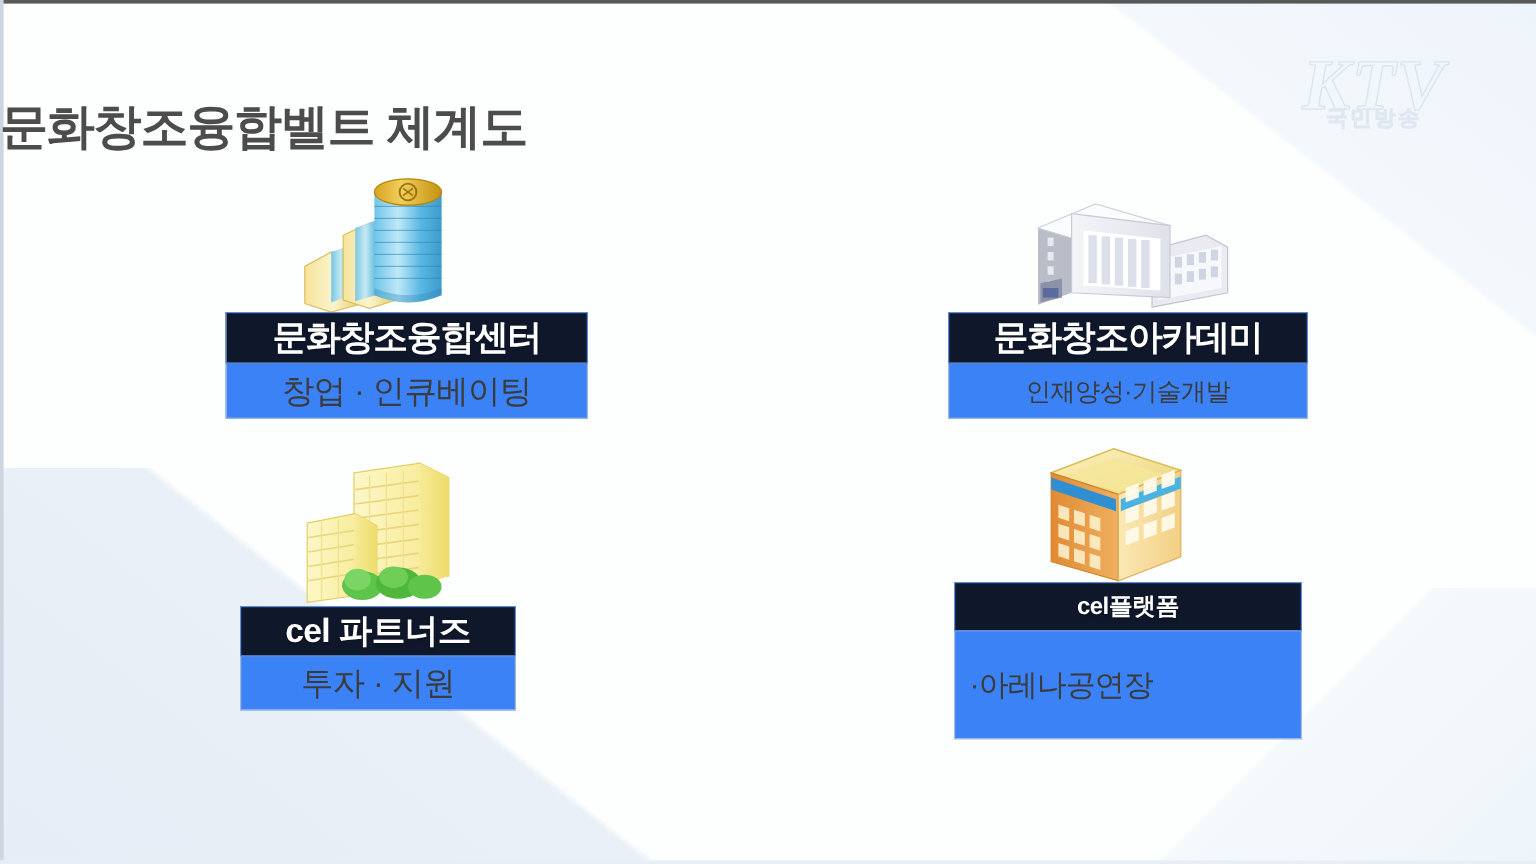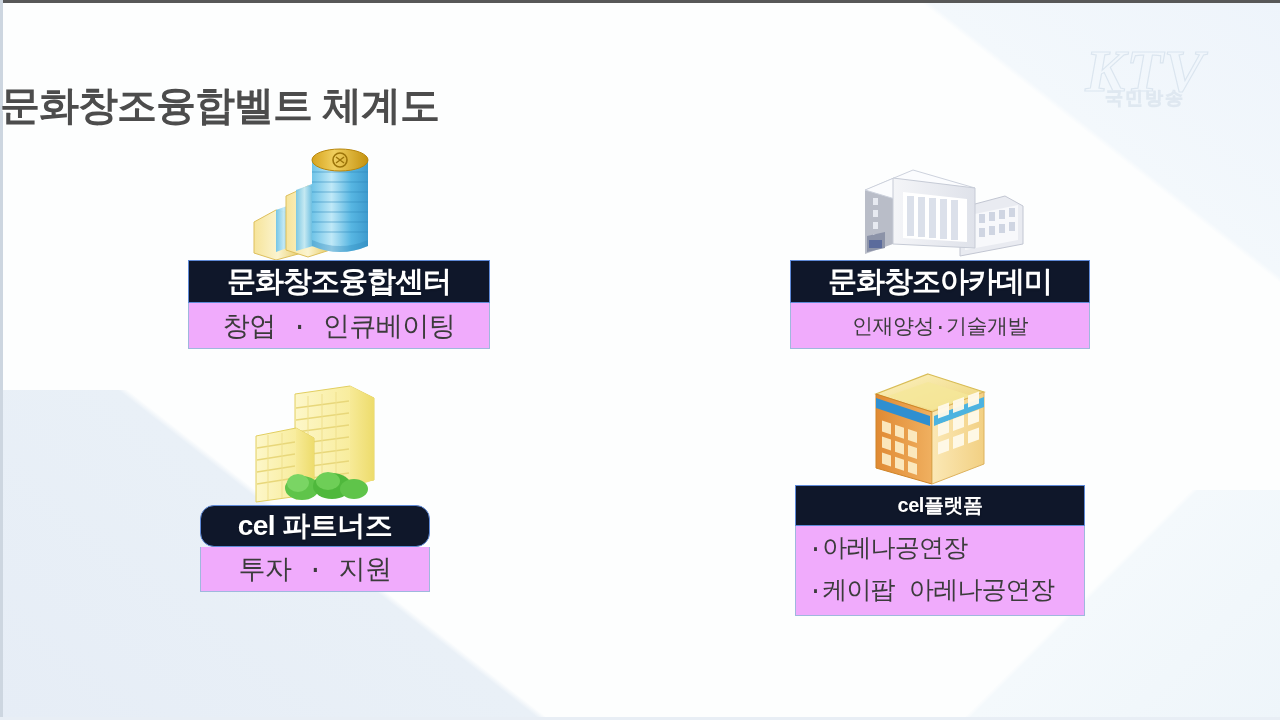--- a/index.html
+++ b/index.html
@@ -56,41 +56,40 @@
   .card{position:absolute;}
   .card-head{
     background:#0f172a;
     border:1px solid #5f8ad8;
     color:#ffffff;font-weight:bold;
     display:flex;align-items:center;justify-content:center;
     text-shadow:0 1px 2px rgba(0,0,0,.28);
     box-sizing:border-box;
   }
   .card-body{
-    background:#f0abfc;
+    background:#3b82f6;
     border:1px solid #9fb8dd;
     border-top:none;
     color:#3b3b3b;
     display:flex;flex-direction:column;align-items:center;justify-content:center;
     box-sizing:border-box;
-    font-family:Liberation Mono, monospace;
   }
   .card-body .line{white-space:nowrap;}
 
   
   #card1{left:188px;top:260px;}
   #card1 .card-head{width:302px;height:43px;font-size:29px;letter-spacing:-1px;}
   #card1 .card-body{width:302px;height:46px;font-size:27px;letter-spacing:-.5px;}
   
   #card2{left:790px;top:260px;}
   #card2 .card-head{width:300px;height:43px;font-size:29px;letter-spacing:-1px;}
   #card2 .card-body{width:300px;height:46px;font-size:21px;letter-spacing:-.5px;}
   
   #card3{left:200px;top:505px;}
-  #card3 .card-head{width:230px;height:42px;font-size:28px;letter-spacing:-.5px;border-radius:14px;}
+  #card3 .card-head{width:230px;height:42px;font-size:28px;letter-spacing:-.5px;}
   #card3 .card-body{width:230px;height:45px;font-size:27px;letter-spacing:-.5px;}
   
   #card4{left:795px;top:485px;}
   #card4 .card-head{width:290px;height:41px;font-size:20px;letter-spacing:-.5px;}
   #card4 .card-body{width:290px;height:90px;font-size:25px;letter-spacing:-.8px;align-items:flex-start;padding-left:12px;}
   #card4 .card-body .line{line-height:42px;}
 
   
   .icon-wrap{position:absolute;}
   #icon1{left:250px;top:140px;width:140px;height:125px;}
@@ -338,17 +337,16 @@
     <div class="card-head">cel 파트너즈</div>
     <div class="card-body">
       <span class="line">투자 · 지원</span>
     </div>
   </div>
 
   <div class="card" id="card4">
     <div class="card-head">cel플랫폼</div>
     <div class="card-body">
       <span class="line">·아레나공연장</span>
-      <span class="line">·케이팝 아레나공연장</span>
     </div>
   </div>
 
 </div>
 
 </body></html>

